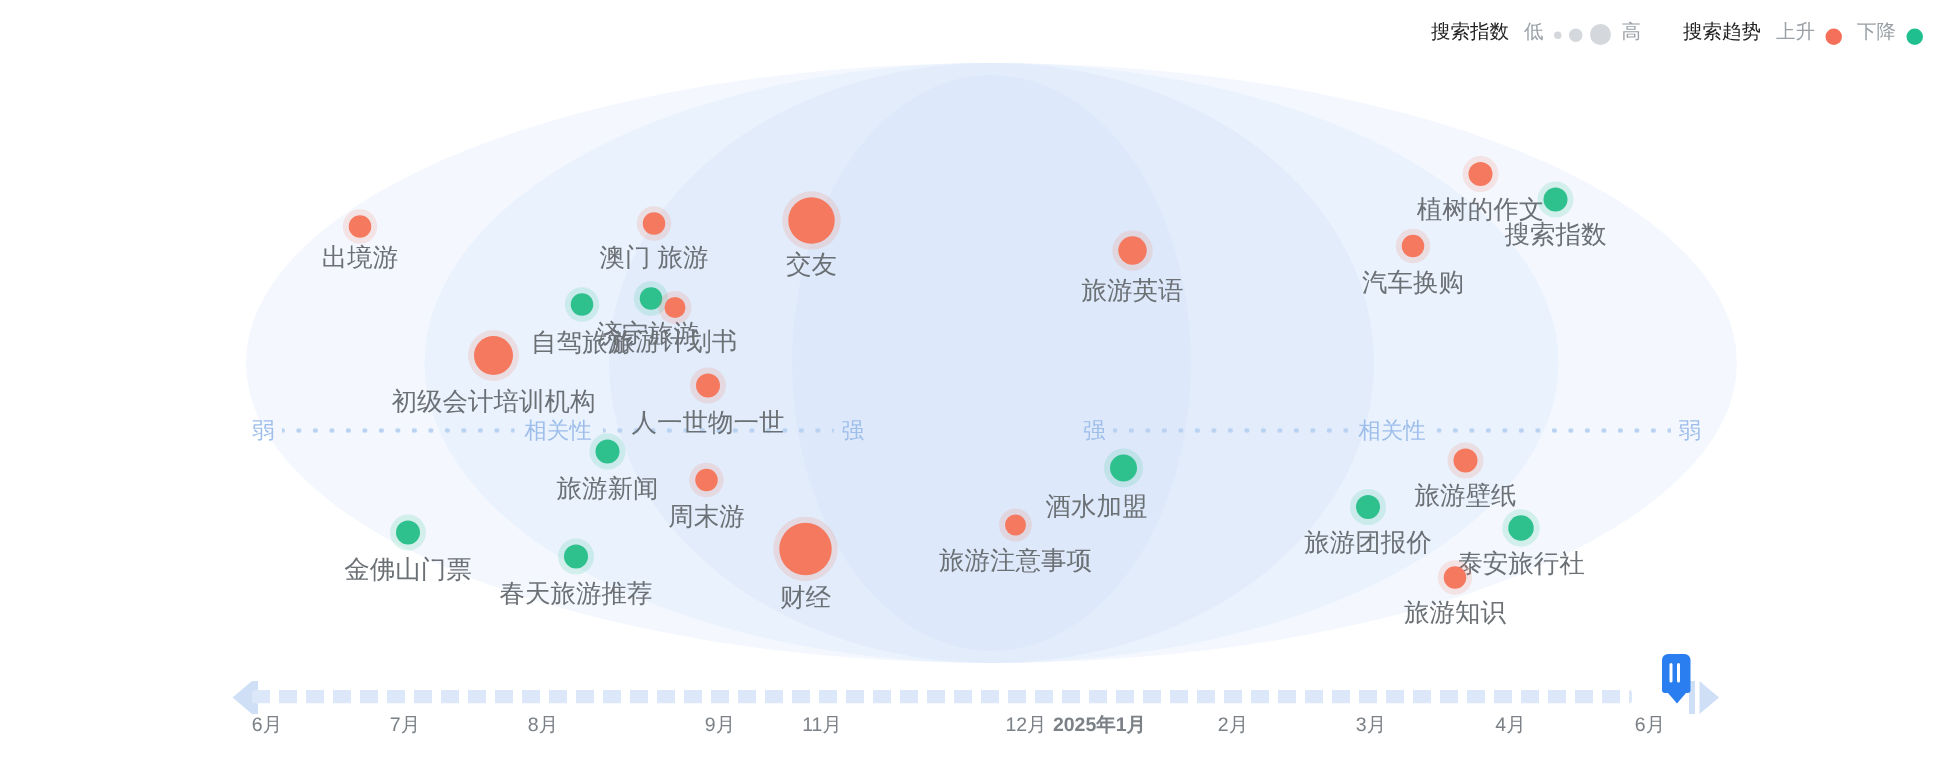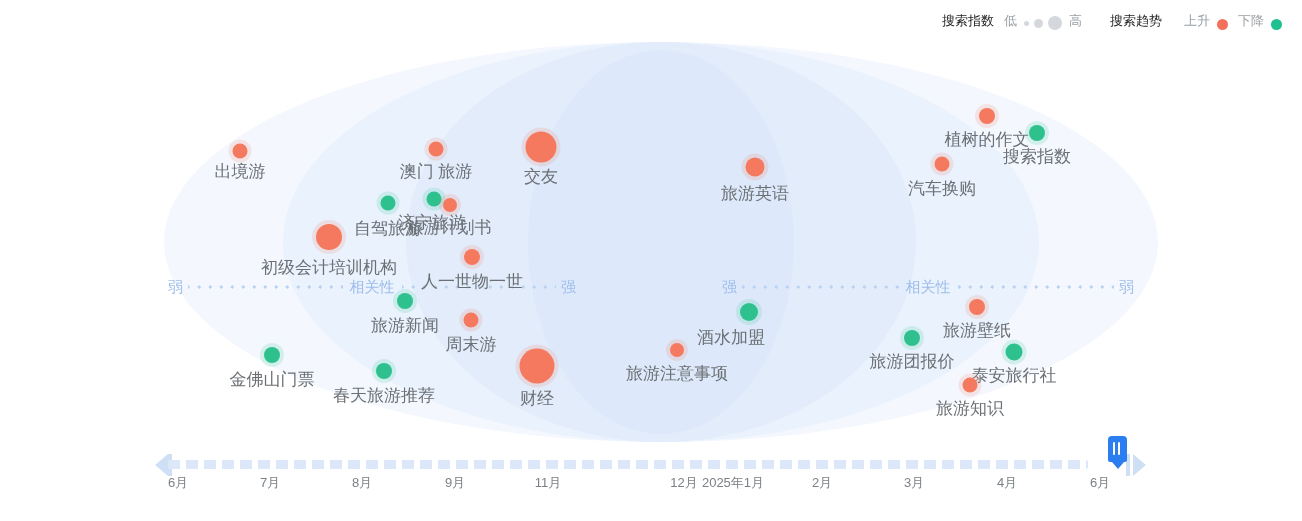--- a/index.html
+++ b/index.html
@@ -108,21 +108,21 @@
     <span class="lg-weak">低</span>
     <span class="dotscale">
       <i class="s1"></i>
       <i class="s2"></i>
       <i class="s3"></i>
     </span>
     <span class="lg-strong">高</span>
   </div>
   <div class="grp">
     <span class="lg-title">搜索趋势</span>
-    <span class="lg-label" style="margin-left:12px">上升</span>
+    <span class="lg-label" style="margin-left:0">上升</span>
     <span class="lg-dot lg-up"></span>
     <span class="lg-label">下降</span>
     <span class="lg-dot lg-down"></span>
   </div>
 </div>
 
 <div id="chart">
 
   <svg id="rings" viewBox="0 0 1302 400" preserveAspectRatio="none">
     <defs>
@@ -214,22 +214,22 @@
       <span class="bars">
           <b></b>
           <b></b>
         </span>
     </div>
   </div>
   <div id="tl-ticks">
       <div class="tick" style="left: 178px;">6月</div>
       <div class="tick" style="left: 270px;">7月</div>
       <div class="tick" style="left: 362px;">8月</div>
-      <div class="tick" style="left: 455px; text-align: right;">9月</div>
+      <div class="tick" style="left: 480px; text-align: right;">9月</div>
       <div class="tick" style="left: 548px;">11月</div>
       <div class="tick" style="left: 640px; margin-left: 44px;">12月</div>
-      <div class="tick" style="left: 733px;">2025年1月</div>
+      <div class="tick" style="left: 733px; font-weight: bold;">2025年1月</div>
       <div class="tick" style="left: 822px;">2月</div>
       <div class="tick" style="left: 914px;">3月</div>
       <div class="tick" style="left: 1007px;">4月</div>
       <div class="tick" style="left: 1100px;">6月</div>
     </div>
 </div>
 
 </body></html>

